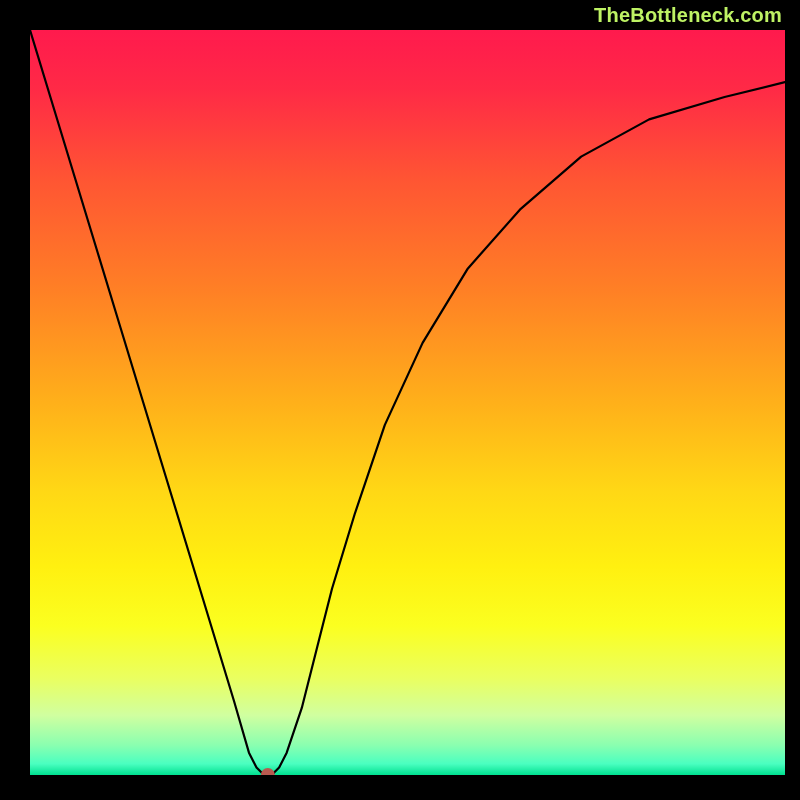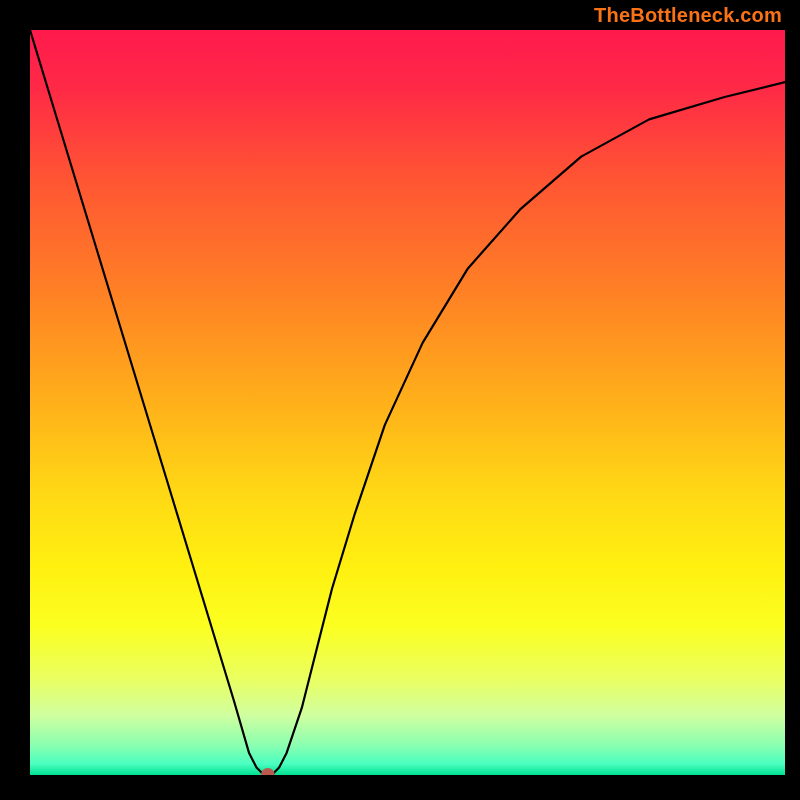--- a/index.html
+++ b/index.html
@@ -16,21 +16,21 @@
     width: 800px;
     height: 800px;
     background: #000000;
   }
   .watermark {
     position: absolute;
     top: 4px;
     right: 18px;
     font-size: 20px;
     font-weight: 600;
-    color: #f97316;
+    color: #bef264;
     letter-spacing: 0.2px;
     z-index: 10;
   }
   .plot-area {
     position: absolute;
     left: 30px;
     top: 30px;
     width: 755px;
     height: 745px;
   }

